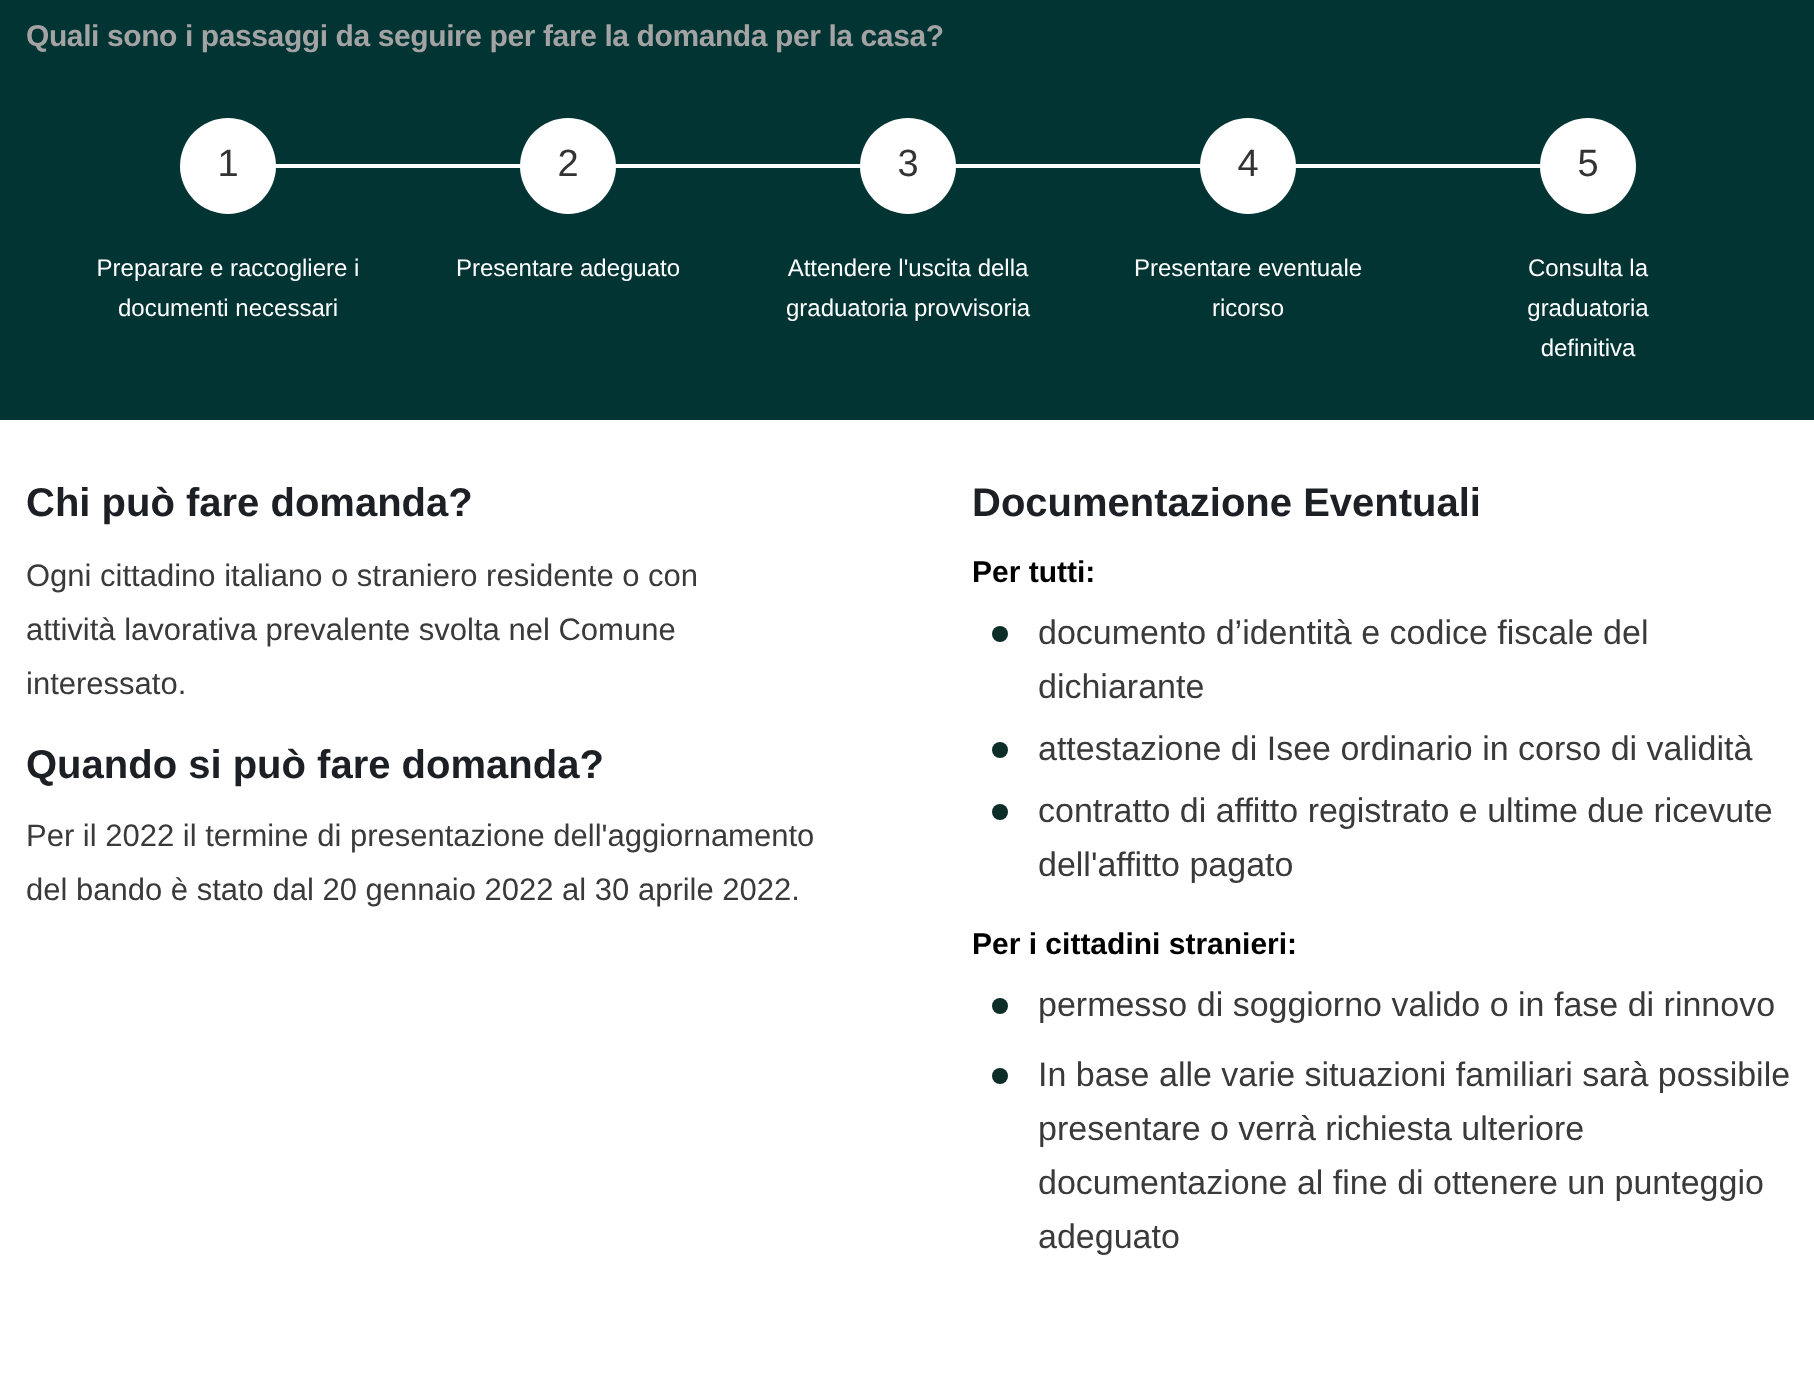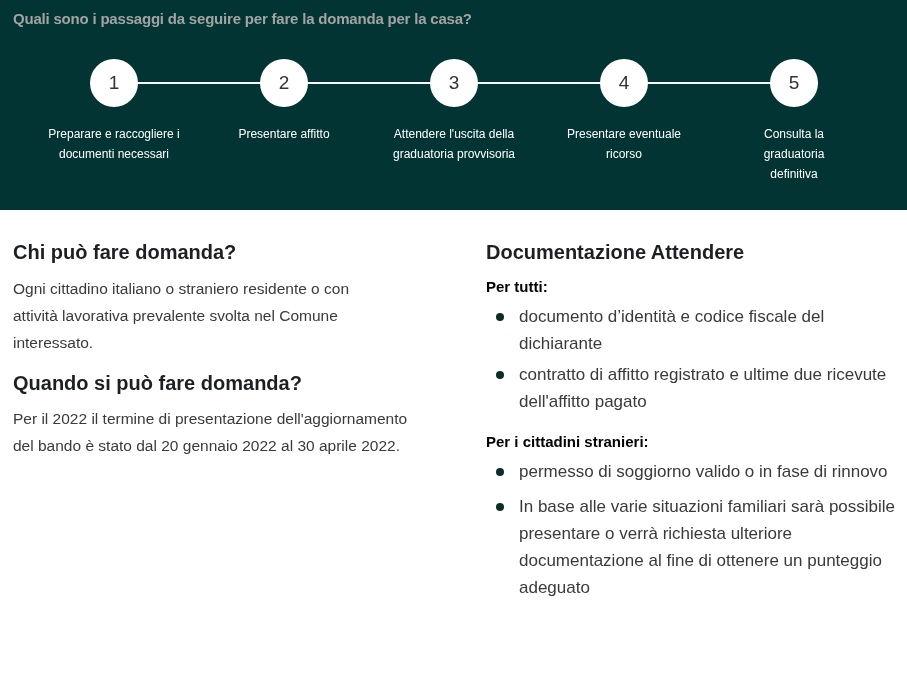--- a/index.html
+++ b/index.html
@@ -60,21 +60,21 @@
 <section class="hero">
   <h1 class="hero-title">Quali sono i passaggi da seguire per fare la domanda per la casa?</h1>
   <div class="step-line"></div>
 
   <div class="step" style="left:114px">
     <div class="step-circle">1</div>
     <div class="step-label">Preparare e raccogliere i documenti necessari</div>
   </div>
   <div class="step" style="left:284px">
     <div class="step-circle">2</div>
-    <div class="step-label">Presentare affitto</div>
+    <div class="step-label">Presentare adeguato</div>
   </div>
   <div class="step" style="left:454px">
     <div class="step-circle">3</div>
     <div class="step-label" style="padding:0 10px">Attendere l'uscita della graduatoria provvisoria</div>
   </div>
   <div class="step" style="left:624px">
     <div class="step-circle">4</div>
     <div class="step-label" style="padding:0 20px">Presentare eventuale ricorso</div>
   </div>
   <div class="step" style="left:794px">
@@ -85,25 +85,26 @@
 
 <main class="content">
   <div class="col-left">
     <h2 style="margin-top:31px">Chi può fare domanda?</h2>
     <p class="body" style="margin-top:11px; width:385px">Ogni cittadino italiano o straniero residente o con attività lavorativa prevalente svolta nel Comune interessato.</p>
     <h2 style="margin-top:16px">Quando si può fare domanda?</h2>
     <p class="body" style="margin-top:10px; width:410px">Per il 2022 il termine di presentazione dell'aggiornamento del bando è stato dal 20 gennaio 2022 al 30 aprile 2022.</p>
   </div>
 
   <div class="col-right">
-    <h2 style="margin-top:31px">Documentazione Attendere</h2>
+    <h2 style="margin-top:31px">Documentazione Eventuali</h2>
 
     <p class="sub-label" style="margin-top:14px">Per tutti:</p>
     <ul style="margin-top:8px">
       <li><span class="bullet"></span><span>documento d’identità e codice fiscale del dichiarante</span></li>
+      <li><span class="bullet"></span><span>attestazione di Isee ordinario in corso di validità</span></li>
       <li><span class="bullet"></span><span>contratto di affitto registrato e ultime due ricevute dell'affitto pagato</span></li>
     </ul>
 
     <p class="sub-label" style="margin-top:18px">Per i cittadini stranieri:</p>
     <ul style="margin-top:8px">
       <li><span class="bullet"></span><span>permesso di soggiorno valido o in fase di rinnovo</span></li>
     </ul>
 
     <ul style="margin-top:8px">
       <li><span class="bullet"></span><span>In base alle varie situazioni familiari sarà possibile presentare o verrà richiesta ulteriore documentazione al fine di ottenere un punteggio adeguato</span></li>

